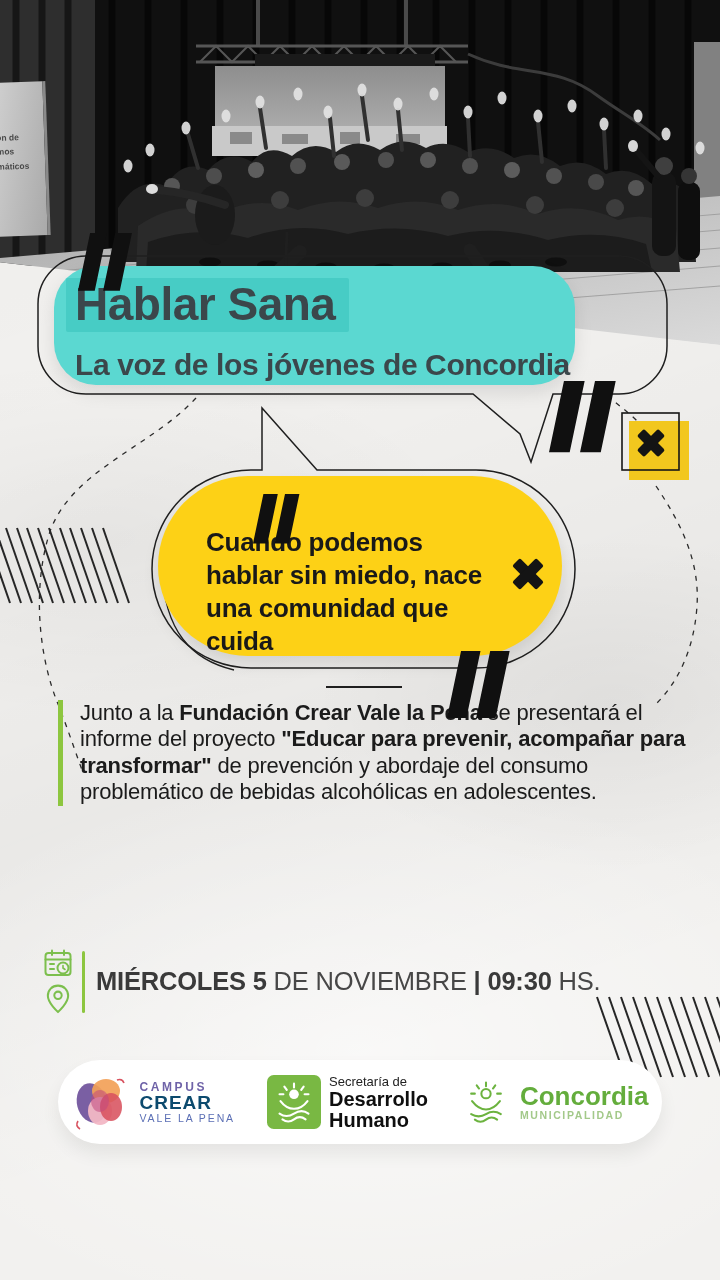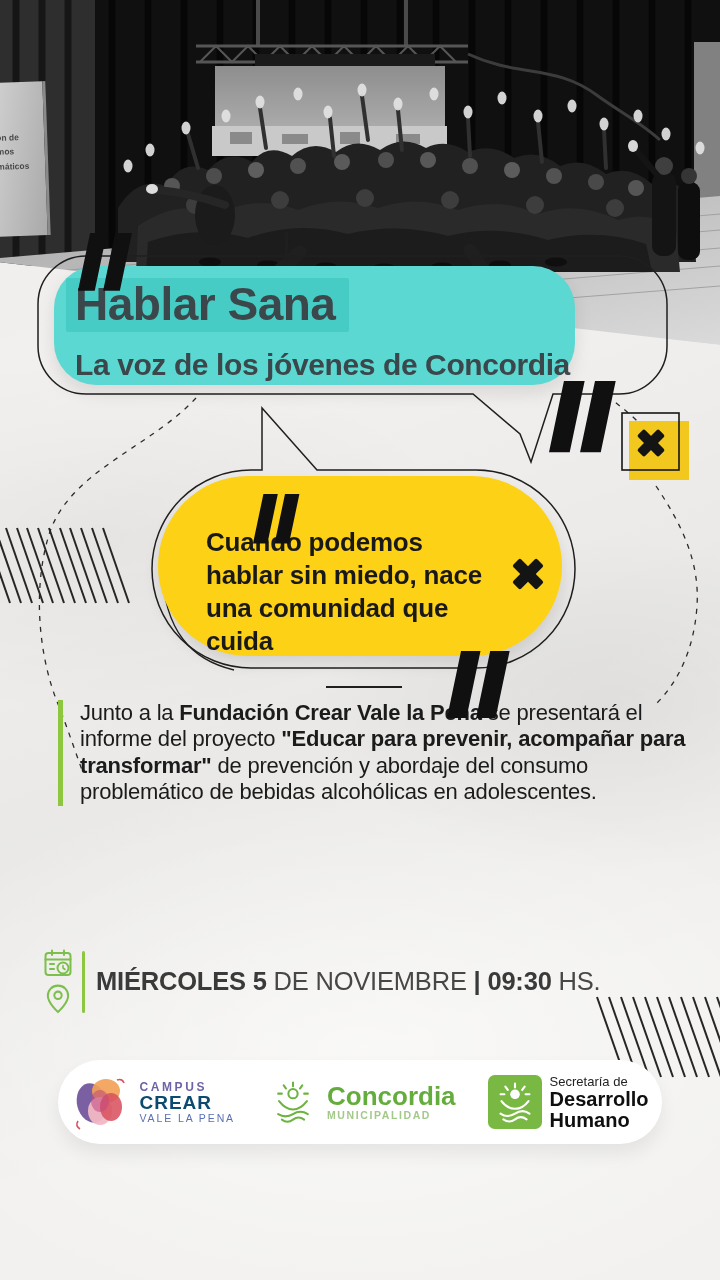--- a/index.html
+++ b/index.html
@@ -309,49 +309,49 @@
         <path d="M7 50 q-3 5 2 8" stroke="#d8525f" stroke-width="1.6" fill="none"></path>
         <path d="M46 9 q5 -2 7 3" stroke="#d8525f" stroke-width="1.6" fill="none"></path>
       </svg>
       <div>
         <div class="c1">CAMPUS</div>
         <div class="c2">CREAR</div>
         <div class="c3">VALE LA PENA</div>
       </div>
     </div>
     <div class="logo">
-      <svg width="52" height="52" viewBox="0 0 56 56">
-        <g stroke="#6cb33f" fill="none" stroke-width="2.2" stroke-linecap="round">
-          <circle cx="28" cy="19" r="5"></circle>
-          <path d="M28 7 V11 M18 10 L20.5 13.5 M38 10 L35.5 13.5 M12 19 H16 M40 19 H44"></path>
-          <path d="M13 27 q7 9 15 9 M43 27 q-7 9 -15 9"></path>
-          <path d="M12 41 q8 5 16 0 q8 -5 16 0"></path>
-          <path d="M16 47 q6 4.5 12 0 q6 -4.5 12 0"></path>
-        </g>
-      </svg>
-      <div>
-        <div class="n1">Concordia</div>
-        <div class="n2">MUNICIPALIDAD</div>
-      </div>
-    </div>
-    <div class="logo">
       <svg width="54" height="54" viewBox="0 0 56 56">
         <rect width="56" height="56" rx="7" fill="#79b843"></rect>
         <g stroke="#fff" fill="none" stroke-width="2.2" stroke-linecap="round">
           <circle cx="28" cy="20" r="5" fill="#fff" stroke="none"></circle>
           <path d="M28 9 V13 M18 12 L20.5 15.5 M38 12 L35.5 15.5 M13 20 H17 M39 20 H43"></path>
           <path d="M14 27 q6 8 14 8 M42 27 q-6 8 -14 8"></path>
           <path d="M13 40 q7 5 15 0 q8 -5 15 0"></path>
           <path d="M16 46 q6 4.5 12 0 q6 -4.5 12 0"></path>
         </g>
       </svg>
       <div>
         <div class="d1">Secretaría de</div>
         <div class="d2">Desarrollo</div>
         <div class="d2">Humano</div>
+      </div>
+    </div>
+    <div class="logo">
+      <svg width="52" height="52" viewBox="0 0 56 56">
+        <g stroke="#6cb33f" fill="none" stroke-width="2.2" stroke-linecap="round">
+          <circle cx="28" cy="19" r="5"></circle>
+          <path d="M28 7 V11 M18 10 L20.5 13.5 M38 10 L35.5 13.5 M12 19 H16 M40 19 H44"></path>
+          <path d="M13 27 q7 9 15 9 M43 27 q-7 9 -15 9"></path>
+          <path d="M12 41 q8 5 16 0 q8 -5 16 0"></path>
+          <path d="M16 47 q6 4.5 12 0 q6 -4.5 12 0"></path>
+        </g>
+      </svg>
+      <div>
+        <div class="n1">Concordia</div>
+        <div class="n2">MUNICIPALIDAD</div>
       </div>
     </div>
   </div>
 
   <svg class="deco-over" width="720" height="1280" viewBox="0 0 720 1280">
     <defs>
       <path id="qm" d="M0 62 L13 0 H31 L18 62 Z M27 62 L40 0 H58 L45 62 Z"></path>
     </defs>
     <use href="#qm" transform="translate(78 233) scale(0.93)" fill="#101010"></use>
     <use href="#qm" transform="translate(549 381) scale(1.15)" fill="#101010"></use>

